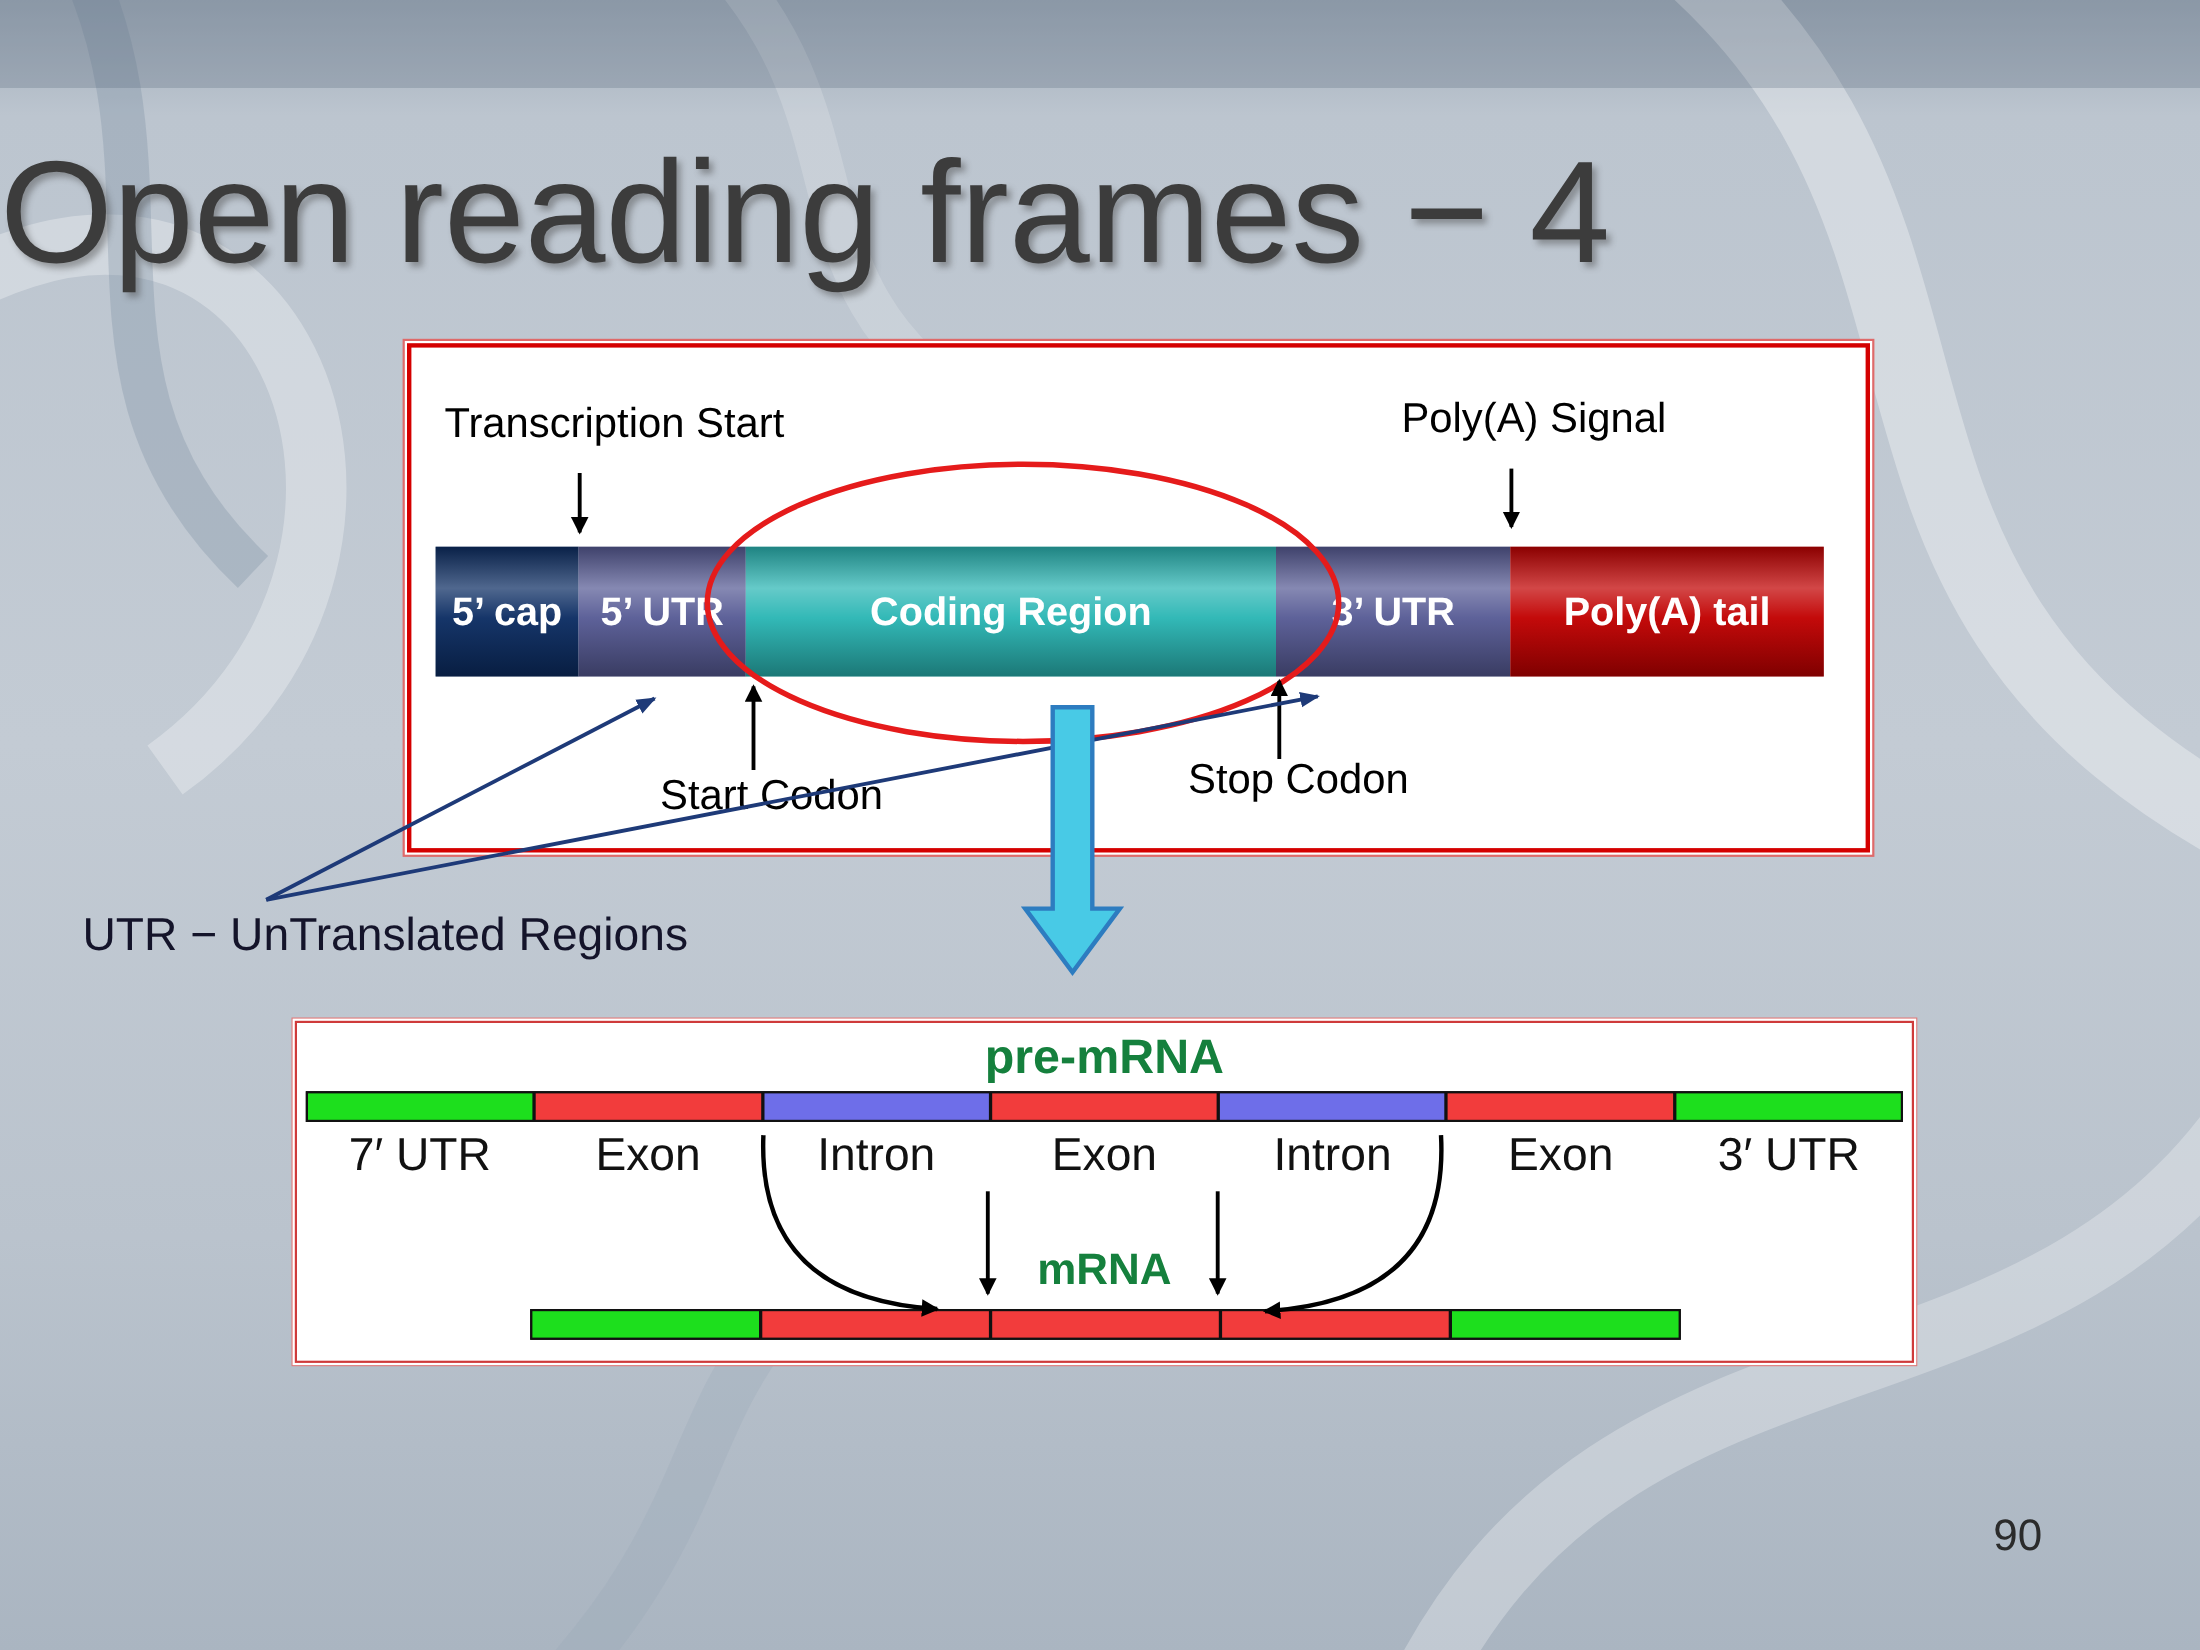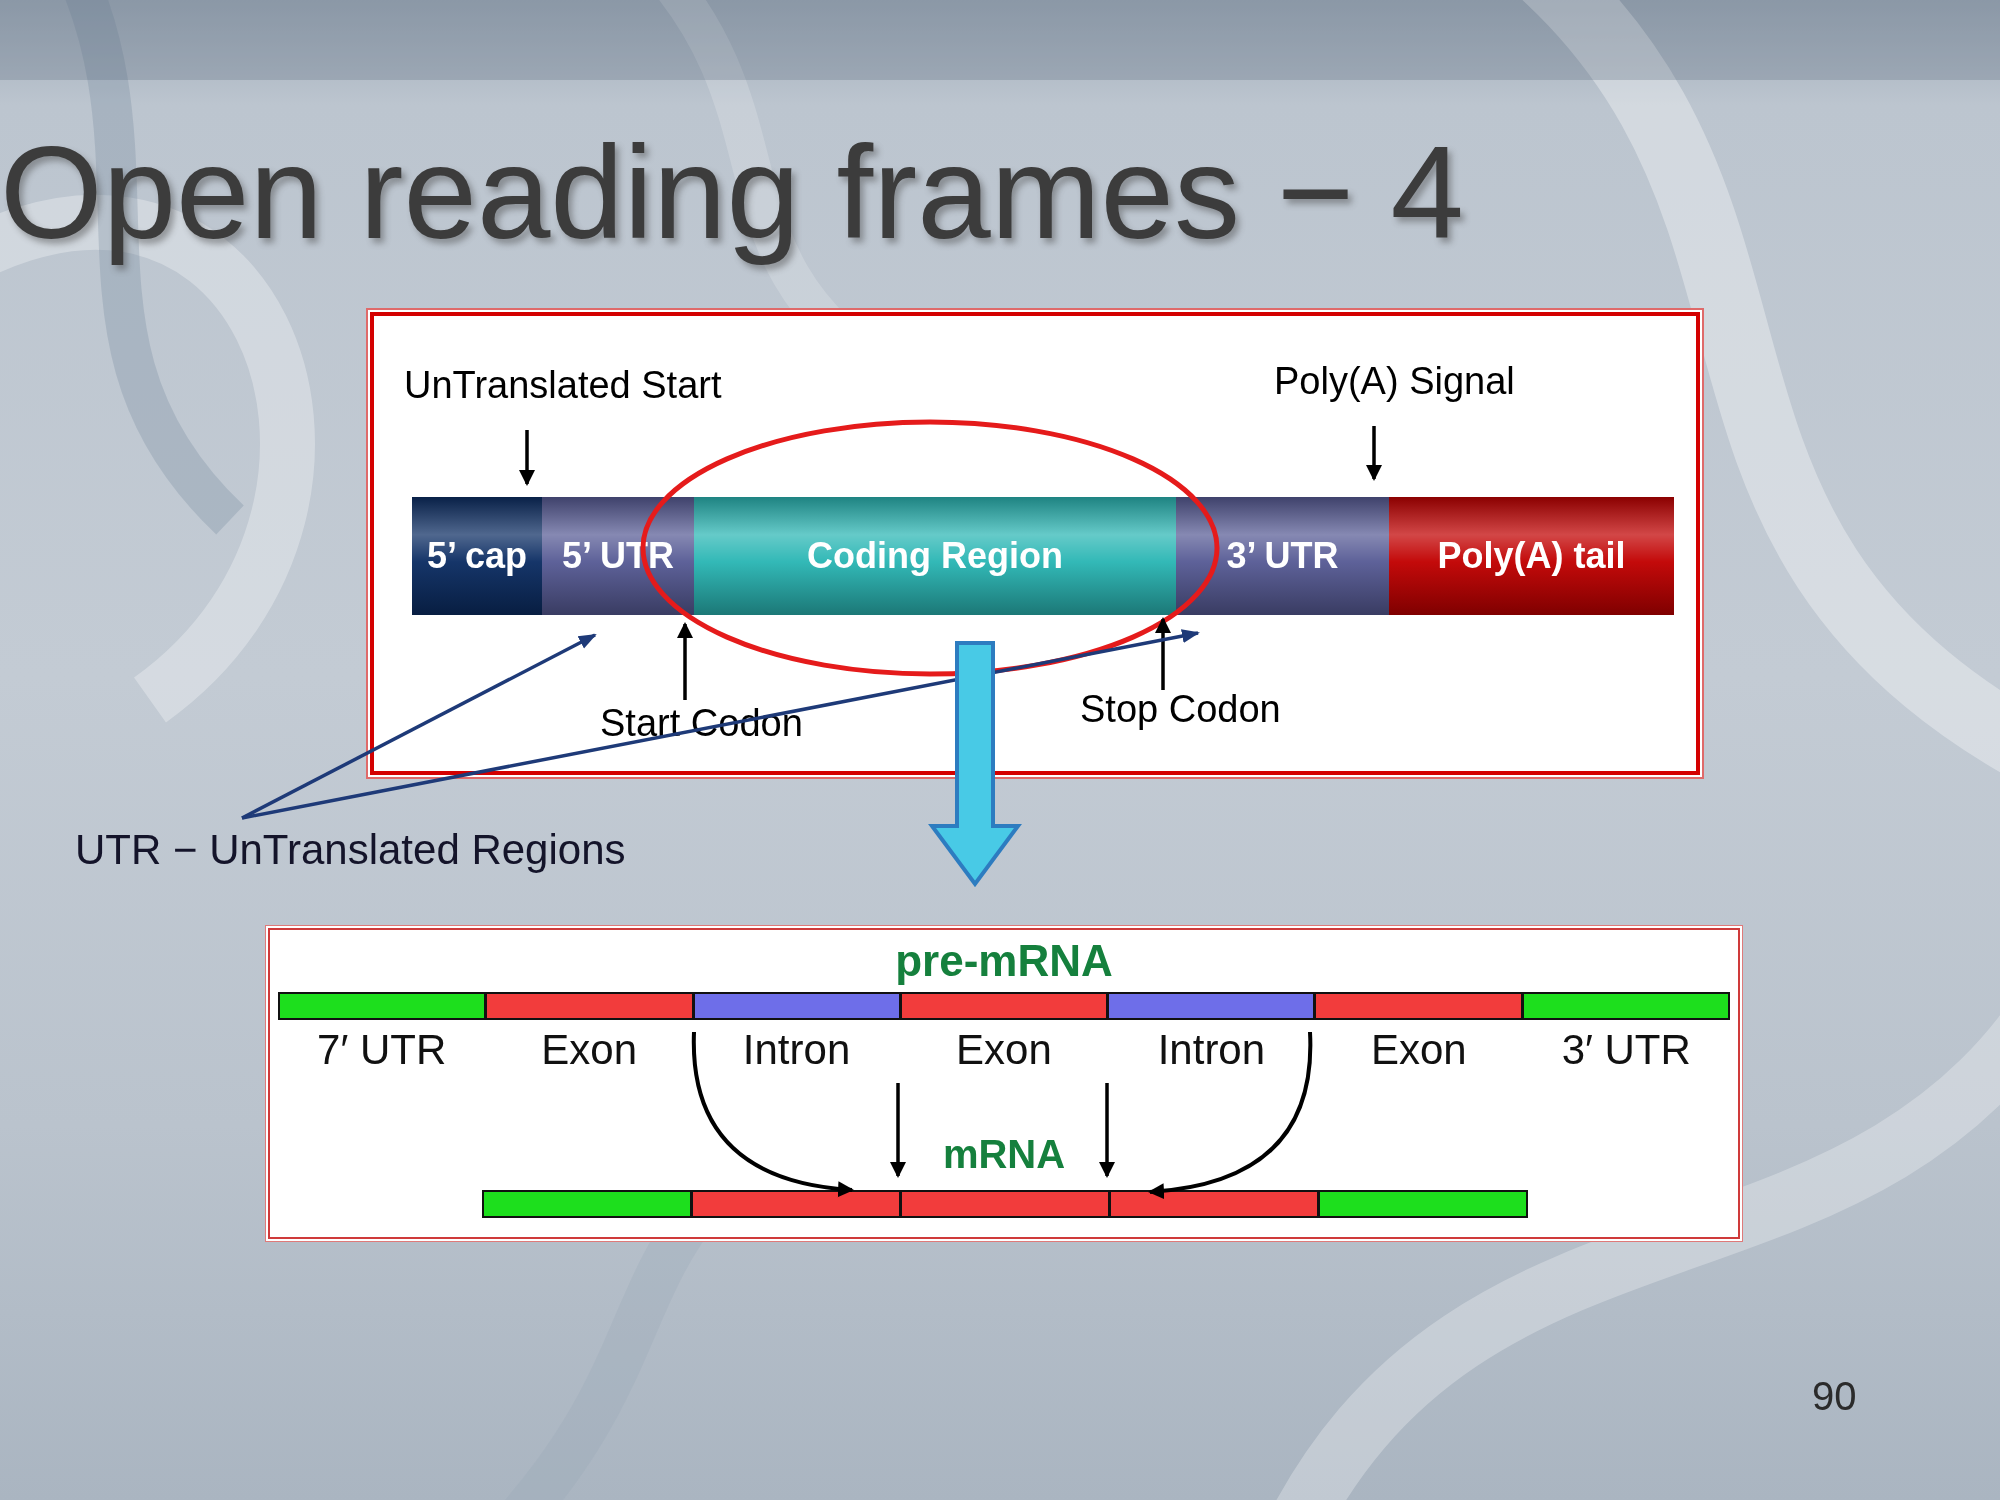--- a/index.html
+++ b/index.html
@@ -30,21 +30,20 @@
 
   .small-label{position:absolute; font-size:38px; color:#000;}
   .lbl-tstart{left:30px; top:48px;}
   .lbl-polya{left:900px; top:44px;}
   .lbl-startcodon{left:226px; top:386px;}
   .lbl-stopcodon{left:706px; top:372px;}
 
   .gene-bar{
     position:absolute; left:22px; top:181px; width:1270px; height:118px;
     display:flex;
-    margin-left:16px;
   }
   .gene-seg{
     height:100%; display:flex; align-items:center; justify-content:center;
     color:#ffffff; font-weight:bold; font-size:36px; white-space:nowrap;
     background-image:linear-gradient(to bottom, rgba(0,0,0,0.28) 0%, rgba(255,255,255,0.28) 32%, rgba(255,255,255,0.04) 55%, rgba(0,0,0,0.34) 100%);
   }
   .gs-0{width:130px;} .gs-1{width:152px;} .gs-2{width:482px;} .gs-3{width:213px;} .gs-4{width:285px;}
 
   .utr-note{position:absolute; left:75px; top:826px; font-size:42px; color:#14142a; z-index:2;}
 
@@ -85,21 +84,21 @@
     <path d="M 1450 -100 C 1880 180, 1580 540, 2090 780" stroke="rgba(255,255,255,0.34)" stroke-width="70" fill="none"></path>
     <path d="M 1280 1560 C 1460 1160, 1860 1320, 2060 980" stroke="rgba(255,255,255,0.28)" stroke-width="60" fill="none"></path>
     <path d="M 480 1560 C 700 1340, 580 1240, 860 1080" stroke="rgba(150,165,180,0.26)" stroke-width="45" fill="none"></path>
     <path d="M 650 -40 C 800 120, 700 260, 900 380" stroke="rgba(255,255,255,0.18)" stroke-width="38" fill="none"></path>
     <rect x="0" y="0" width="2000" height="80" fill="rgba(80,95,115,0.25)"></rect>
   </svg>
 
   <div class="title">Open reading frames − 4</div>
 
   <div class="panel panel-gene">
-    <div class="small-label lbl-tstart">UnTranslated Start</div>
+    <div class="small-label lbl-tstart">Transcription Start</div>
     <div class="small-label lbl-polya">Poly(A) Signal</div>
 
     <div class="gene-bar">
       <div class="gene-seg gs-0" style="background-color: rgb(12, 45, 99);">5’ cap</div>
       <div class="gene-seg gs-1" style="background-color: rgb(87, 91, 149);">5’ UTR</div>
       <div class="gene-seg gs-2" style="background-color: rgb(42, 182, 180);">Coding Region</div>
       <div class="gene-seg gs-3" style="background-color: rgb(87, 91, 149);">3’ UTR</div>
       <div class="gene-seg gs-4" style="background-color: rgb(193, 0, 0); text-align: center;">Poly(A) tail</div>
     </div>
 

